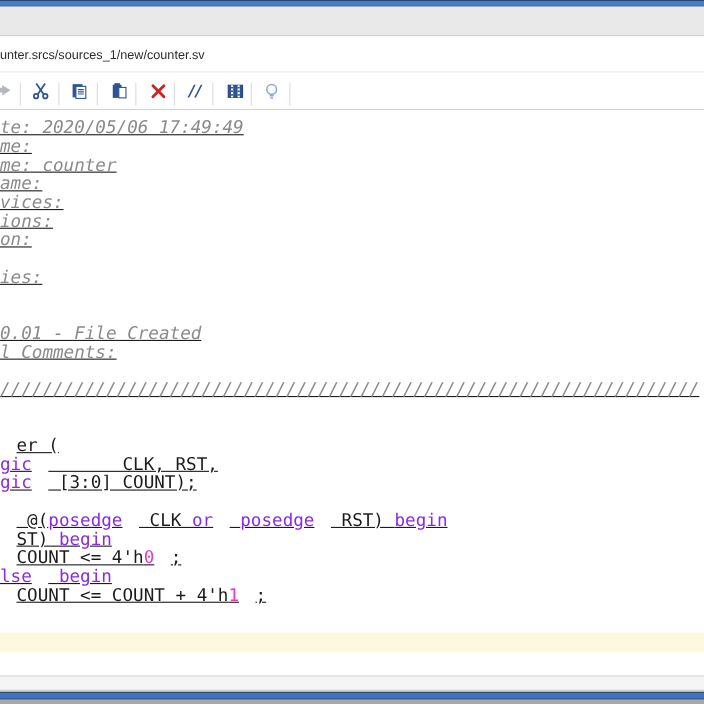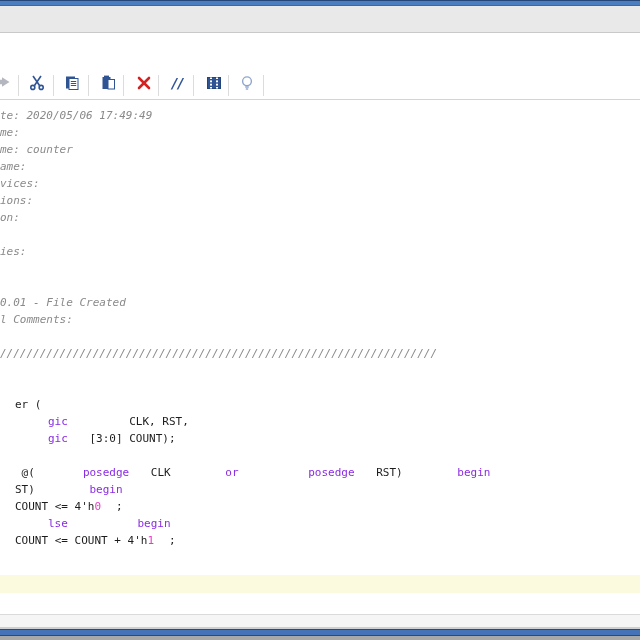--- a/index.html
+++ b/index.html
@@ -22,43 +22,46 @@
   .tb-btn{position:absolute;top:7px;width:20px;height:20px;display:flex;align-items:center;
     justify-content:center;cursor:default;}
   .tb-comment{color:#2f5494;font-family:"DejaVu Sans",sans-serif;font-weight:bold;
     font-style:italic;font-size:14px;letter-spacing:1px;}
   .tb-arrow-clip{position:absolute;left:0;top:7px;width:12px;height:20px;overflow:hidden;}
   
   .editor{position:absolute;left:0;top:100px;width:640px;height:516px;background:#ffffff;
     overflow:hidden;}
   .current-line{position:absolute;left:0;top:475px;width:640px;height:18px;background:#fcfade;}
   .code-lines{position:absolute;left:0;top:7px;width:640px;
-    font-family:"DejaVu Sans Mono",monospace;font-size:11px;line-height:17px;
-    white-space:pre;color:#1c1c1c;}
+    font-family:"DejaVu Sans Mono",monospace;font-size:16px;line-height:17px;
+    white-space:pre;color:#1c1c1c;text-decoration:underline;}
   .cl{height:17px;}
   .s-c{color:#8a8a8a;font-style:italic;}
-  .s-k{color:#8a2be2;padding-left:48px;}
+  .s-k{color:#8a2be2;}
   .s-n{color:#e838c8;}
   .s-t{color:#1c1c1c;padding-left:15px;}
   
   .hscroll-track{position:absolute;left:0;top:614px;width:640px;height:13px;background:#f5f5f5;
     border-top:1px solid #dadada;box-sizing:border-box;}
   .bottom-gap{position:absolute;left:0;top:627px;width:640px;height:2px;background:#cfcfcf;}
   .bottom-accent{position:absolute;left:0;top:629px;width:640px;height:7px;background:#4573b9;
     border-top:1px solid #2a4a7a;border-bottom:1px solid #2a4a7a;box-sizing:border-box;}
   .bottom-gray{position:absolute;left:0;top:636px;width:640px;height:4px;background:#a8a8a8;}
 </style>
 </head>
 <body>
 
 <div class="screen">
 
   <div class="top-accent"></div>
   <div class="menu-band"></div>
 
+  <div class="path-row">
+    <span class="path-text">unter.srcs/sources_1/new/counter.sv</span>
+  </div>
 
   <div class="toolbar">
       <div class="tb-arrow-clip"><svg width="12" height="18" viewBox="0 0 12 18" xmlns="http://www.w3.org/2000/svg">
           <path d="M -6 6.8 L 2 6.8 L 2 4.2 L 9.5 9 L 2 13.8 L 2 11.2 L -6 11.2 Z" fill="#b4b7bf"></path>
         </svg></div>
       <div class="tb-btn" style="left: 27px;">
         <svg width="18" height="18" viewBox="0 0 18 18" xmlns="http://www.w3.org/2000/svg">
           <g stroke="#2f5494" stroke-width="1.6" fill="none">
             <line x1="5" y1="2" x2="11.5" y2="11.5"></line>
             <line x1="13" y1="2" x2="6.5" y2="11.5"></line>

